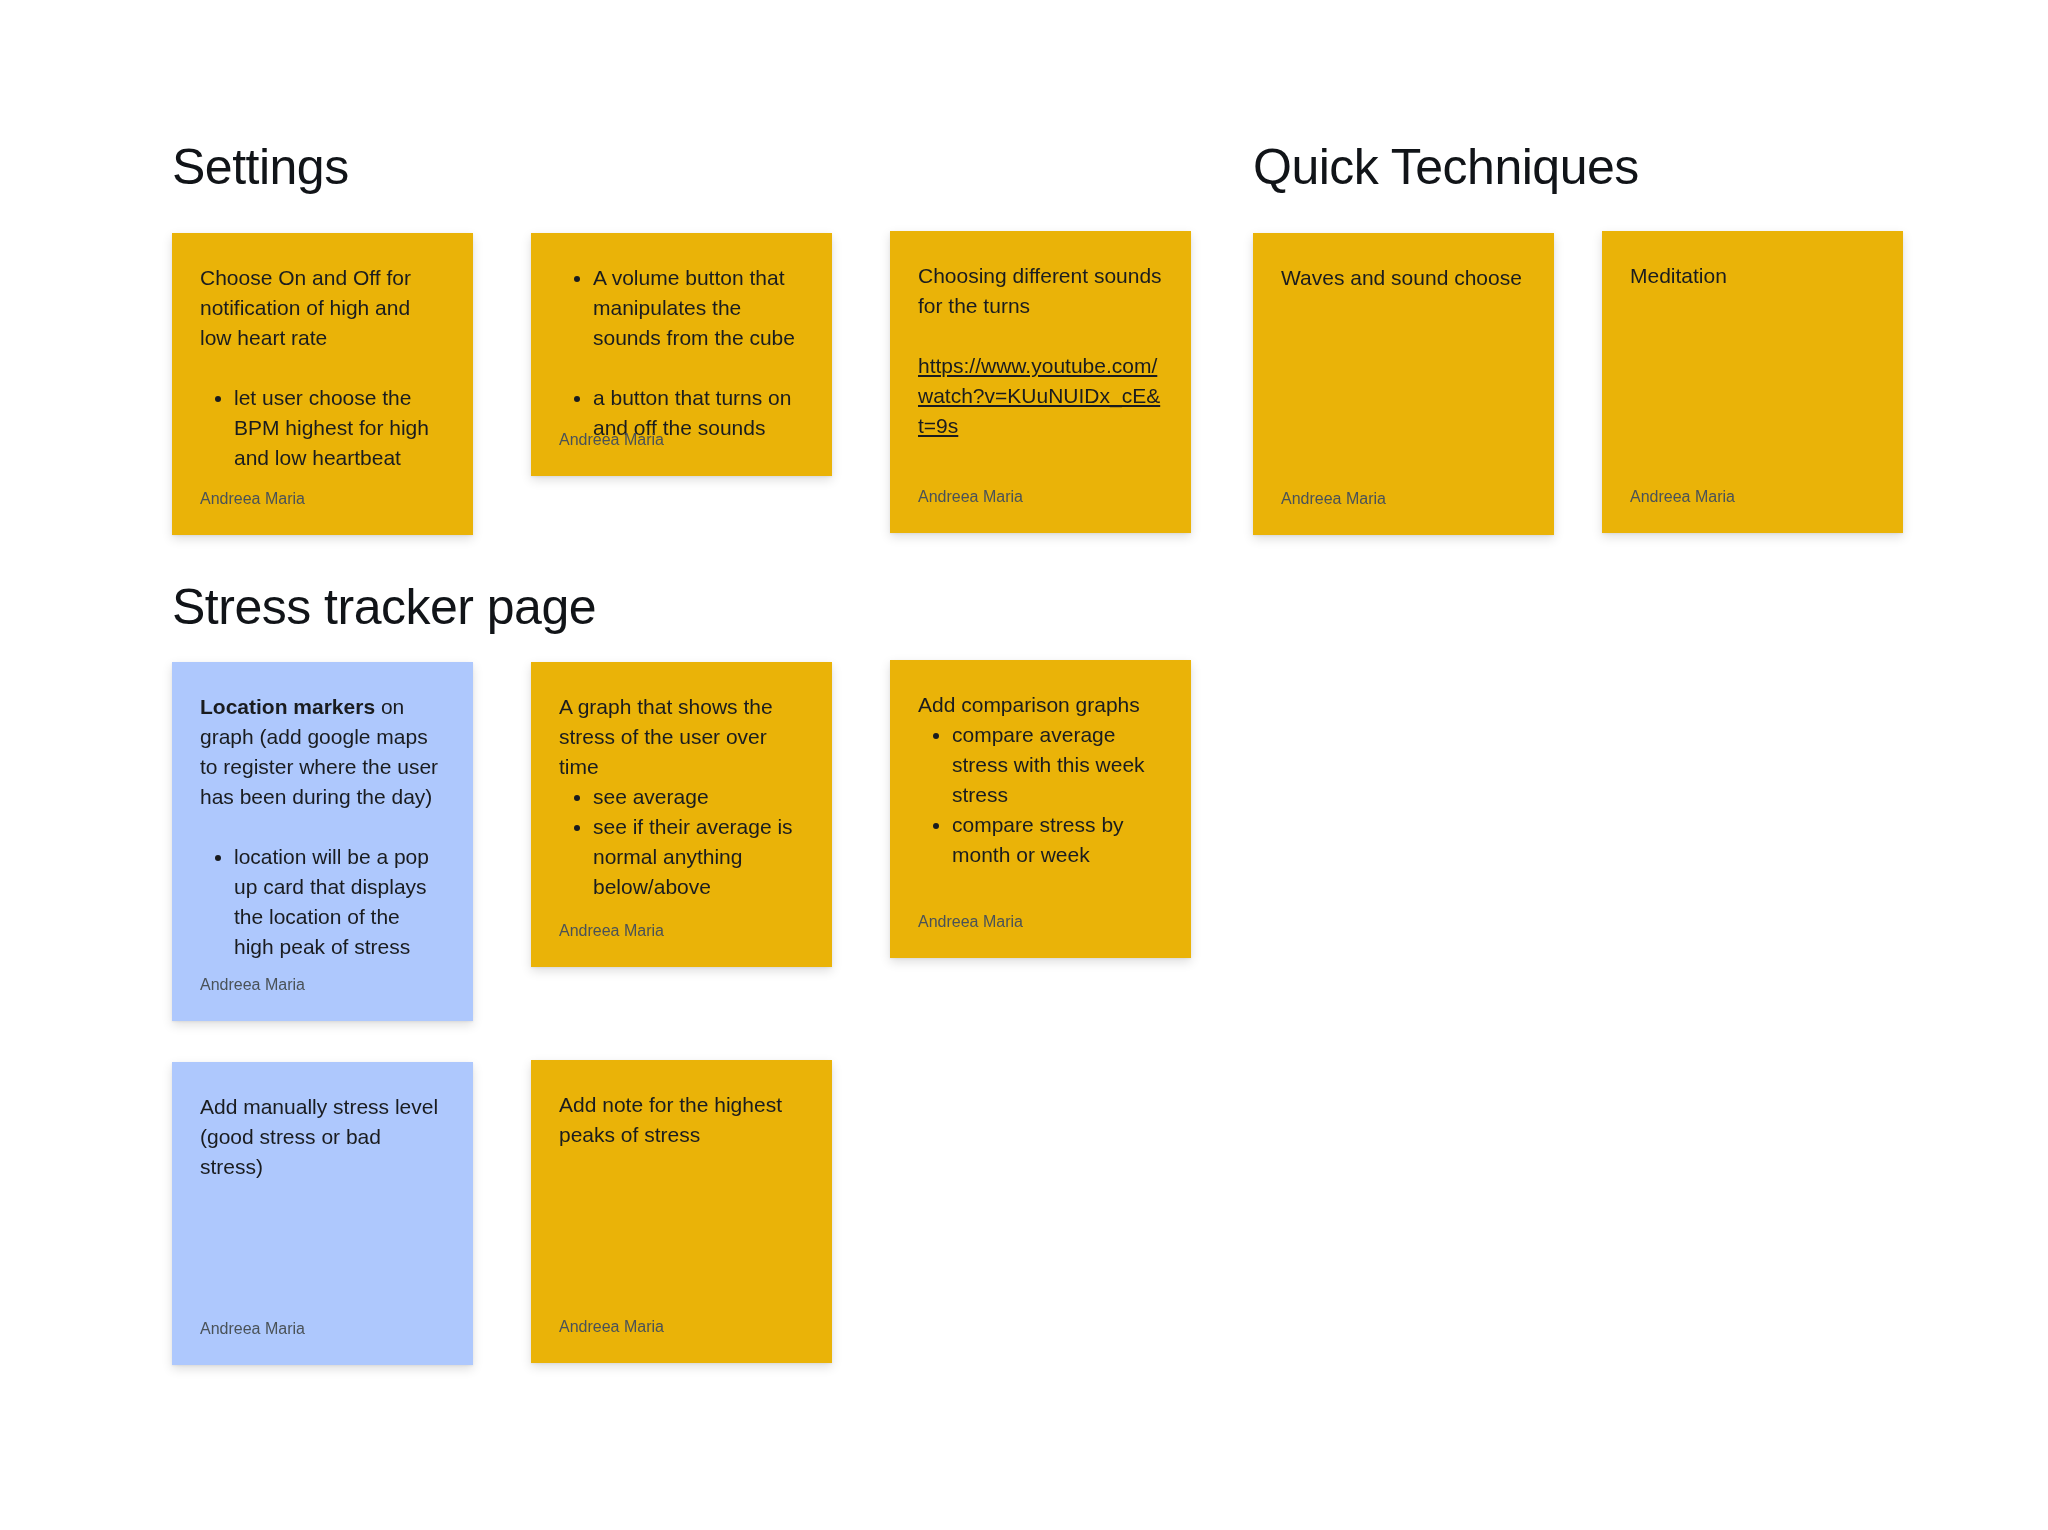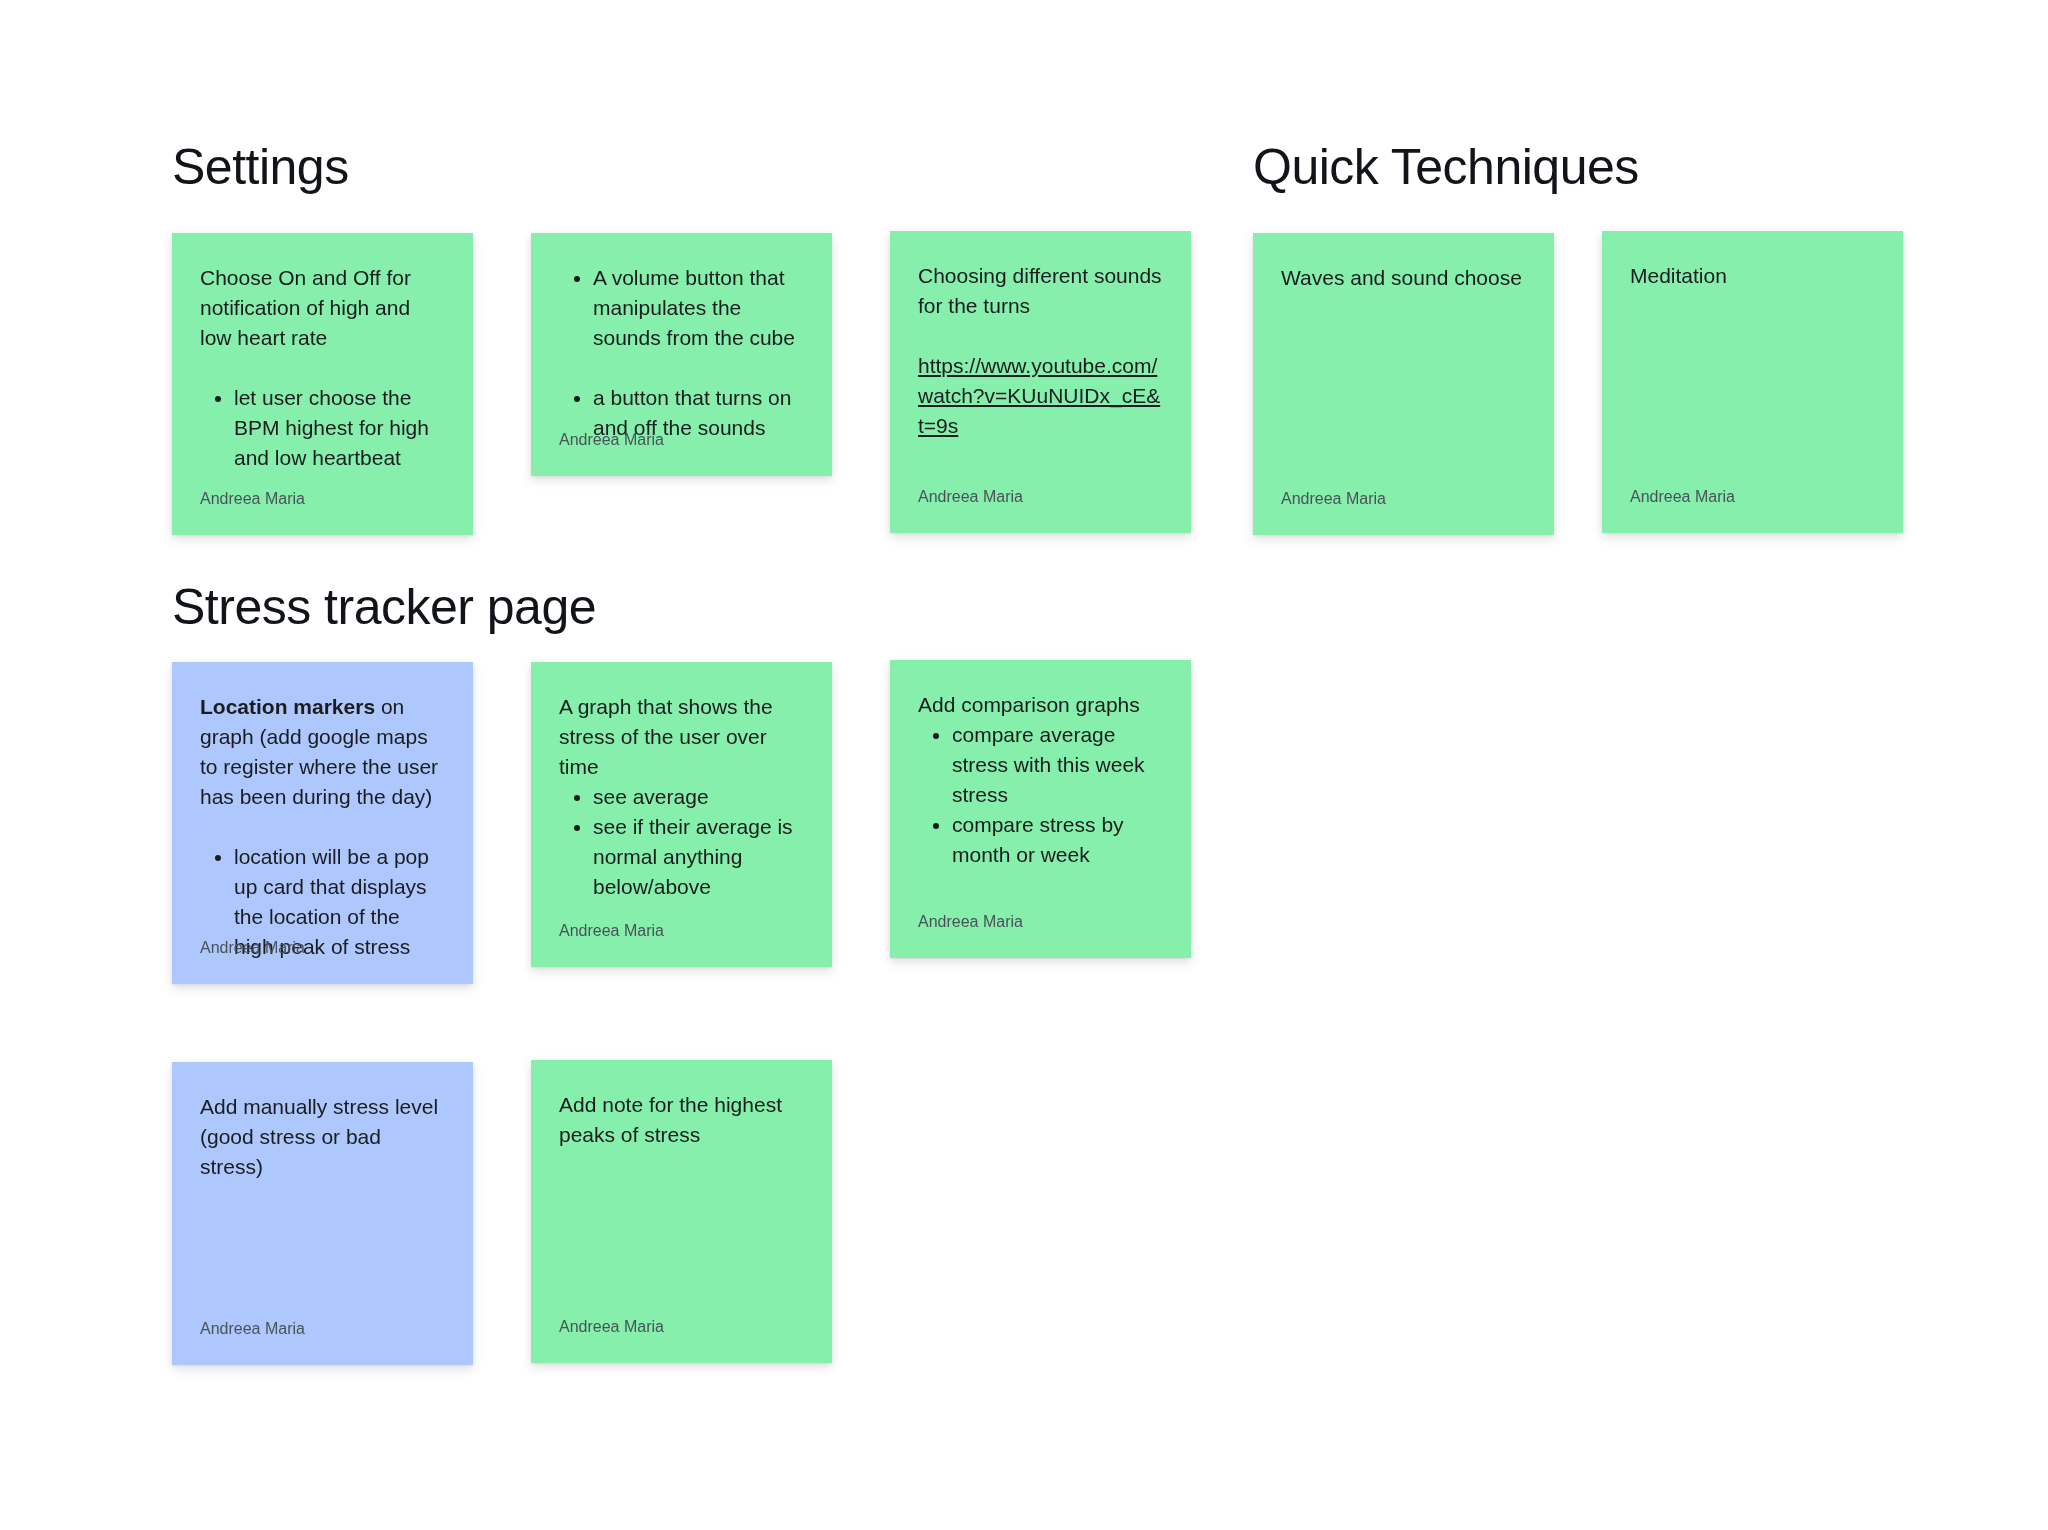--- a/index.html
+++ b/index.html
@@ -38,21 +38,21 @@
 
   
   .card {
     position: absolute;
     box-sizing: border-box;
     padding: 30px 28px 0 28px;
     box-shadow: 0 4px 10px rgba(0,0,0,0.13), 0 1px 2px rgba(0,0,0,0.06);
     display: flex;
     flex-direction: column;
   }
-  .card.sky      { background: #86efac; }
+  .card.sky      { background: #eab308; }
   .card.lavender { background: #AEC8FD; }
 
   .card-body {
     flex: 1 1 auto;
     min-height: 0;
   }
 
   .card p {
     margin: 0;
     font-size: 21px;
@@ -99,21 +99,21 @@
   
   #card-notification { left: 172px;  top: 233px;  width: 301px; height: 302px; }
   #card-volume       { left: 531px;  top: 233px;  width: 301px; height: 243px; }
   #card-sounds       { left: 890px;  top: 231px;  width: 301px; height: 302px; }
 
   
   #card-waves        { left: 1253px; top: 233px;  width: 301px; height: 302px; }
   #card-meditation   { left: 1602px; top: 231px;  width: 301px; height: 302px; }
 
   
-  #card-location     { left: 172px;  top: 662px;  width: 301px; height: 322px; gap: 25px; }
+  #card-location     { left: 172px;  top: 662px;  width: 301px; height: 359px; gap: 25px; }
   #card-graph        { left: 531px;  top: 662px;  width: 301px; height: 305px; }
   #card-comparison   { left: 890px;  top: 660px;  width: 301px; height: 298px; }
 
   
   #card-manual       { left: 172px;  top: 1062px; width: 301px; height: 303px; }
   #card-note         { left: 531px;  top: 1060px; width: 301px; height: 303px; }
 
   
   .card.tall-gap .author { margin-top: auto; }
 </style>

